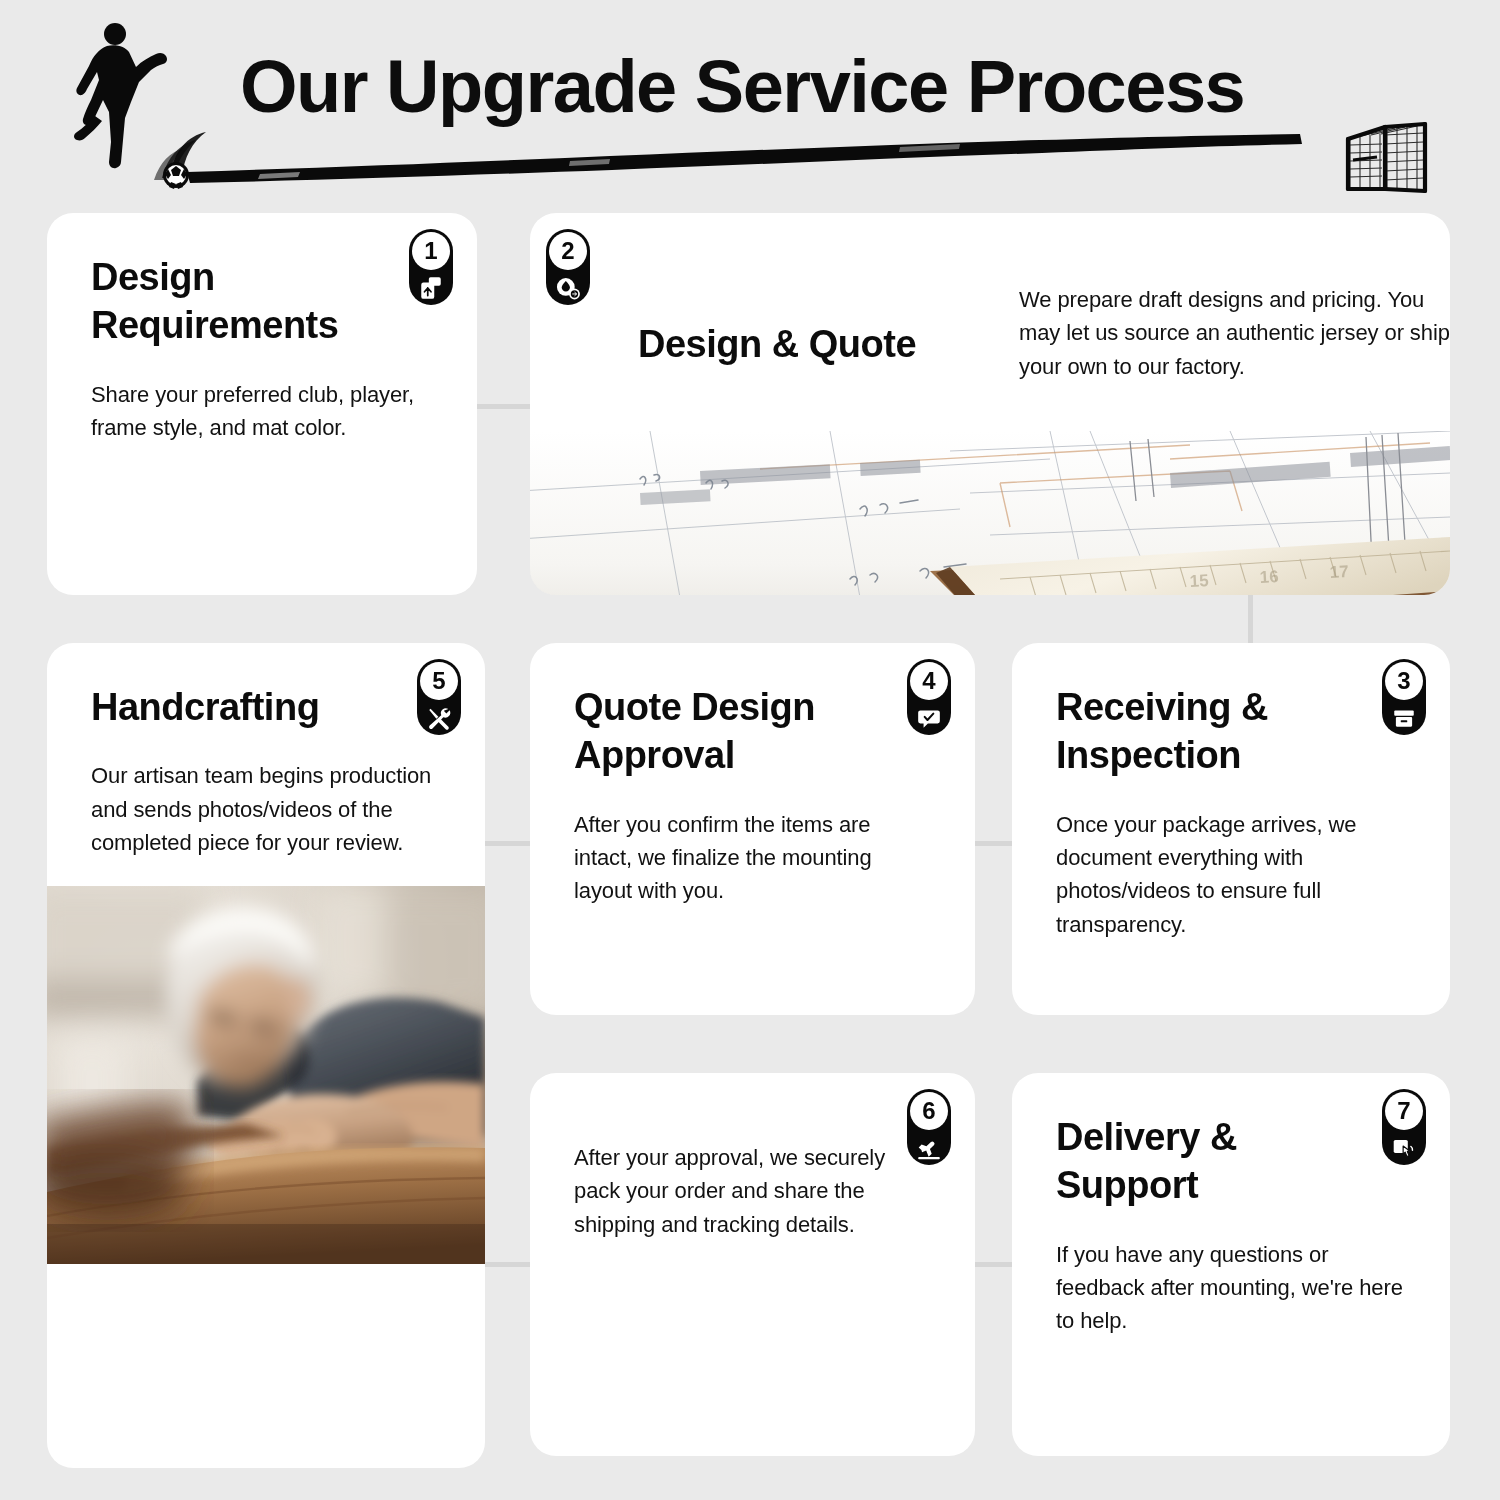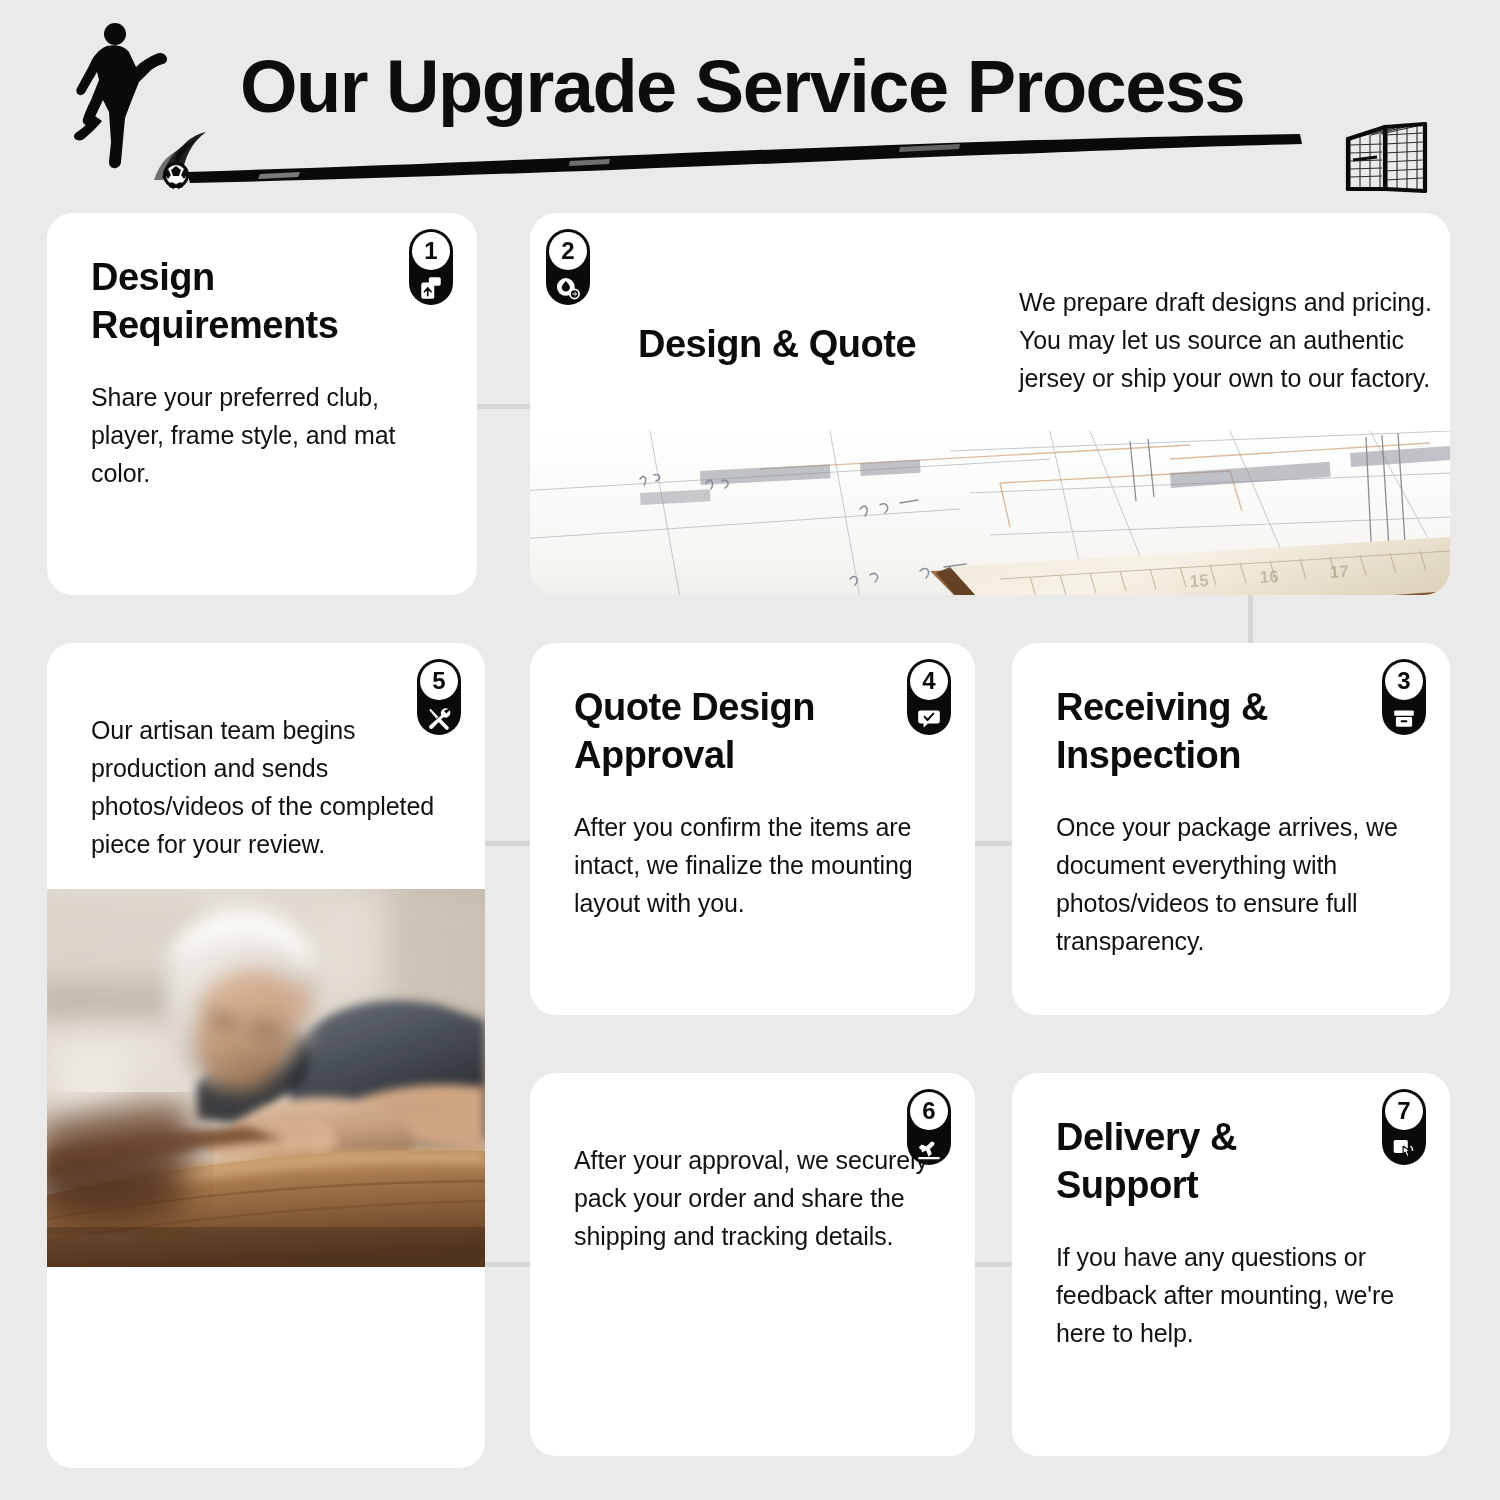--- a/index.html
+++ b/index.html
@@ -91,21 +91,21 @@
     font-size: 38px;
     font-weight: 700;
     line-height: 1.27;
     color: #0c0c0c;
     letter-spacing: -0.5px;
     max-width: 78%;
   }
 
   .card-desc {
     margin-top: 28px;
-    font-size: 25px;
+    font-size: 22px;
     line-height: 1.52;
     color: #121212;
     letter-spacing: -0.1px;
   }
 
   
   .badge {
     position: absolute;
     width: 44px;
     height: 76px;
@@ -413,20 +413,21 @@
         <div class="badge-icon">
           <svg viewBox="0 0 24 24" xmlns="http://www.w3.org/2000/svg">
             <g fill="#ffffff">
               <path d="M4.2 3.4 L3 4.6 L9.6 12.6 L11.4 10.8 Z"></path>
               <path d="M12.8 12.2 L20.6 20 a1.7 1.7 0 0 1 -2.4 2.4 L10.4 14.6 Z"></path>
               <path d="M20.6 3.6 a4.6 4.6 0 0 0 -6.5 5.8 L3.4 19 a1.8 1.8 0 0 0 2.6 2.6 L16 11.3 a4.6 4.6 0 0 0 5.8 -6.5 L18.8 7.8 L16.4 5.4 Z"></path>
             </g>
           </svg>
         </div>
       </div>
+      <div class="card-title">Handcrafting</div>
       <div class="card-desc">Our artisan team begins production and sends photos/videos of the completed piece for your review.</div>
     </div>
     <div class="photo photo-craft">
       <svg class="cf-svg" viewBox="0 0 438 378" preserveAspectRatio="none" xmlns="http://www.w3.org/2000/svg">
         <defs>
           <radialGradient id="bgBlur" cx="22%" cy="22%" r="78%">
             <stop offset="0%" stop-color="#efeae2"></stop>
             <stop offset="55%" stop-color="#ded7cd"></stop>
             <stop offset="100%" stop-color="#bfb5a8"></stop>
           </radialGradient>

